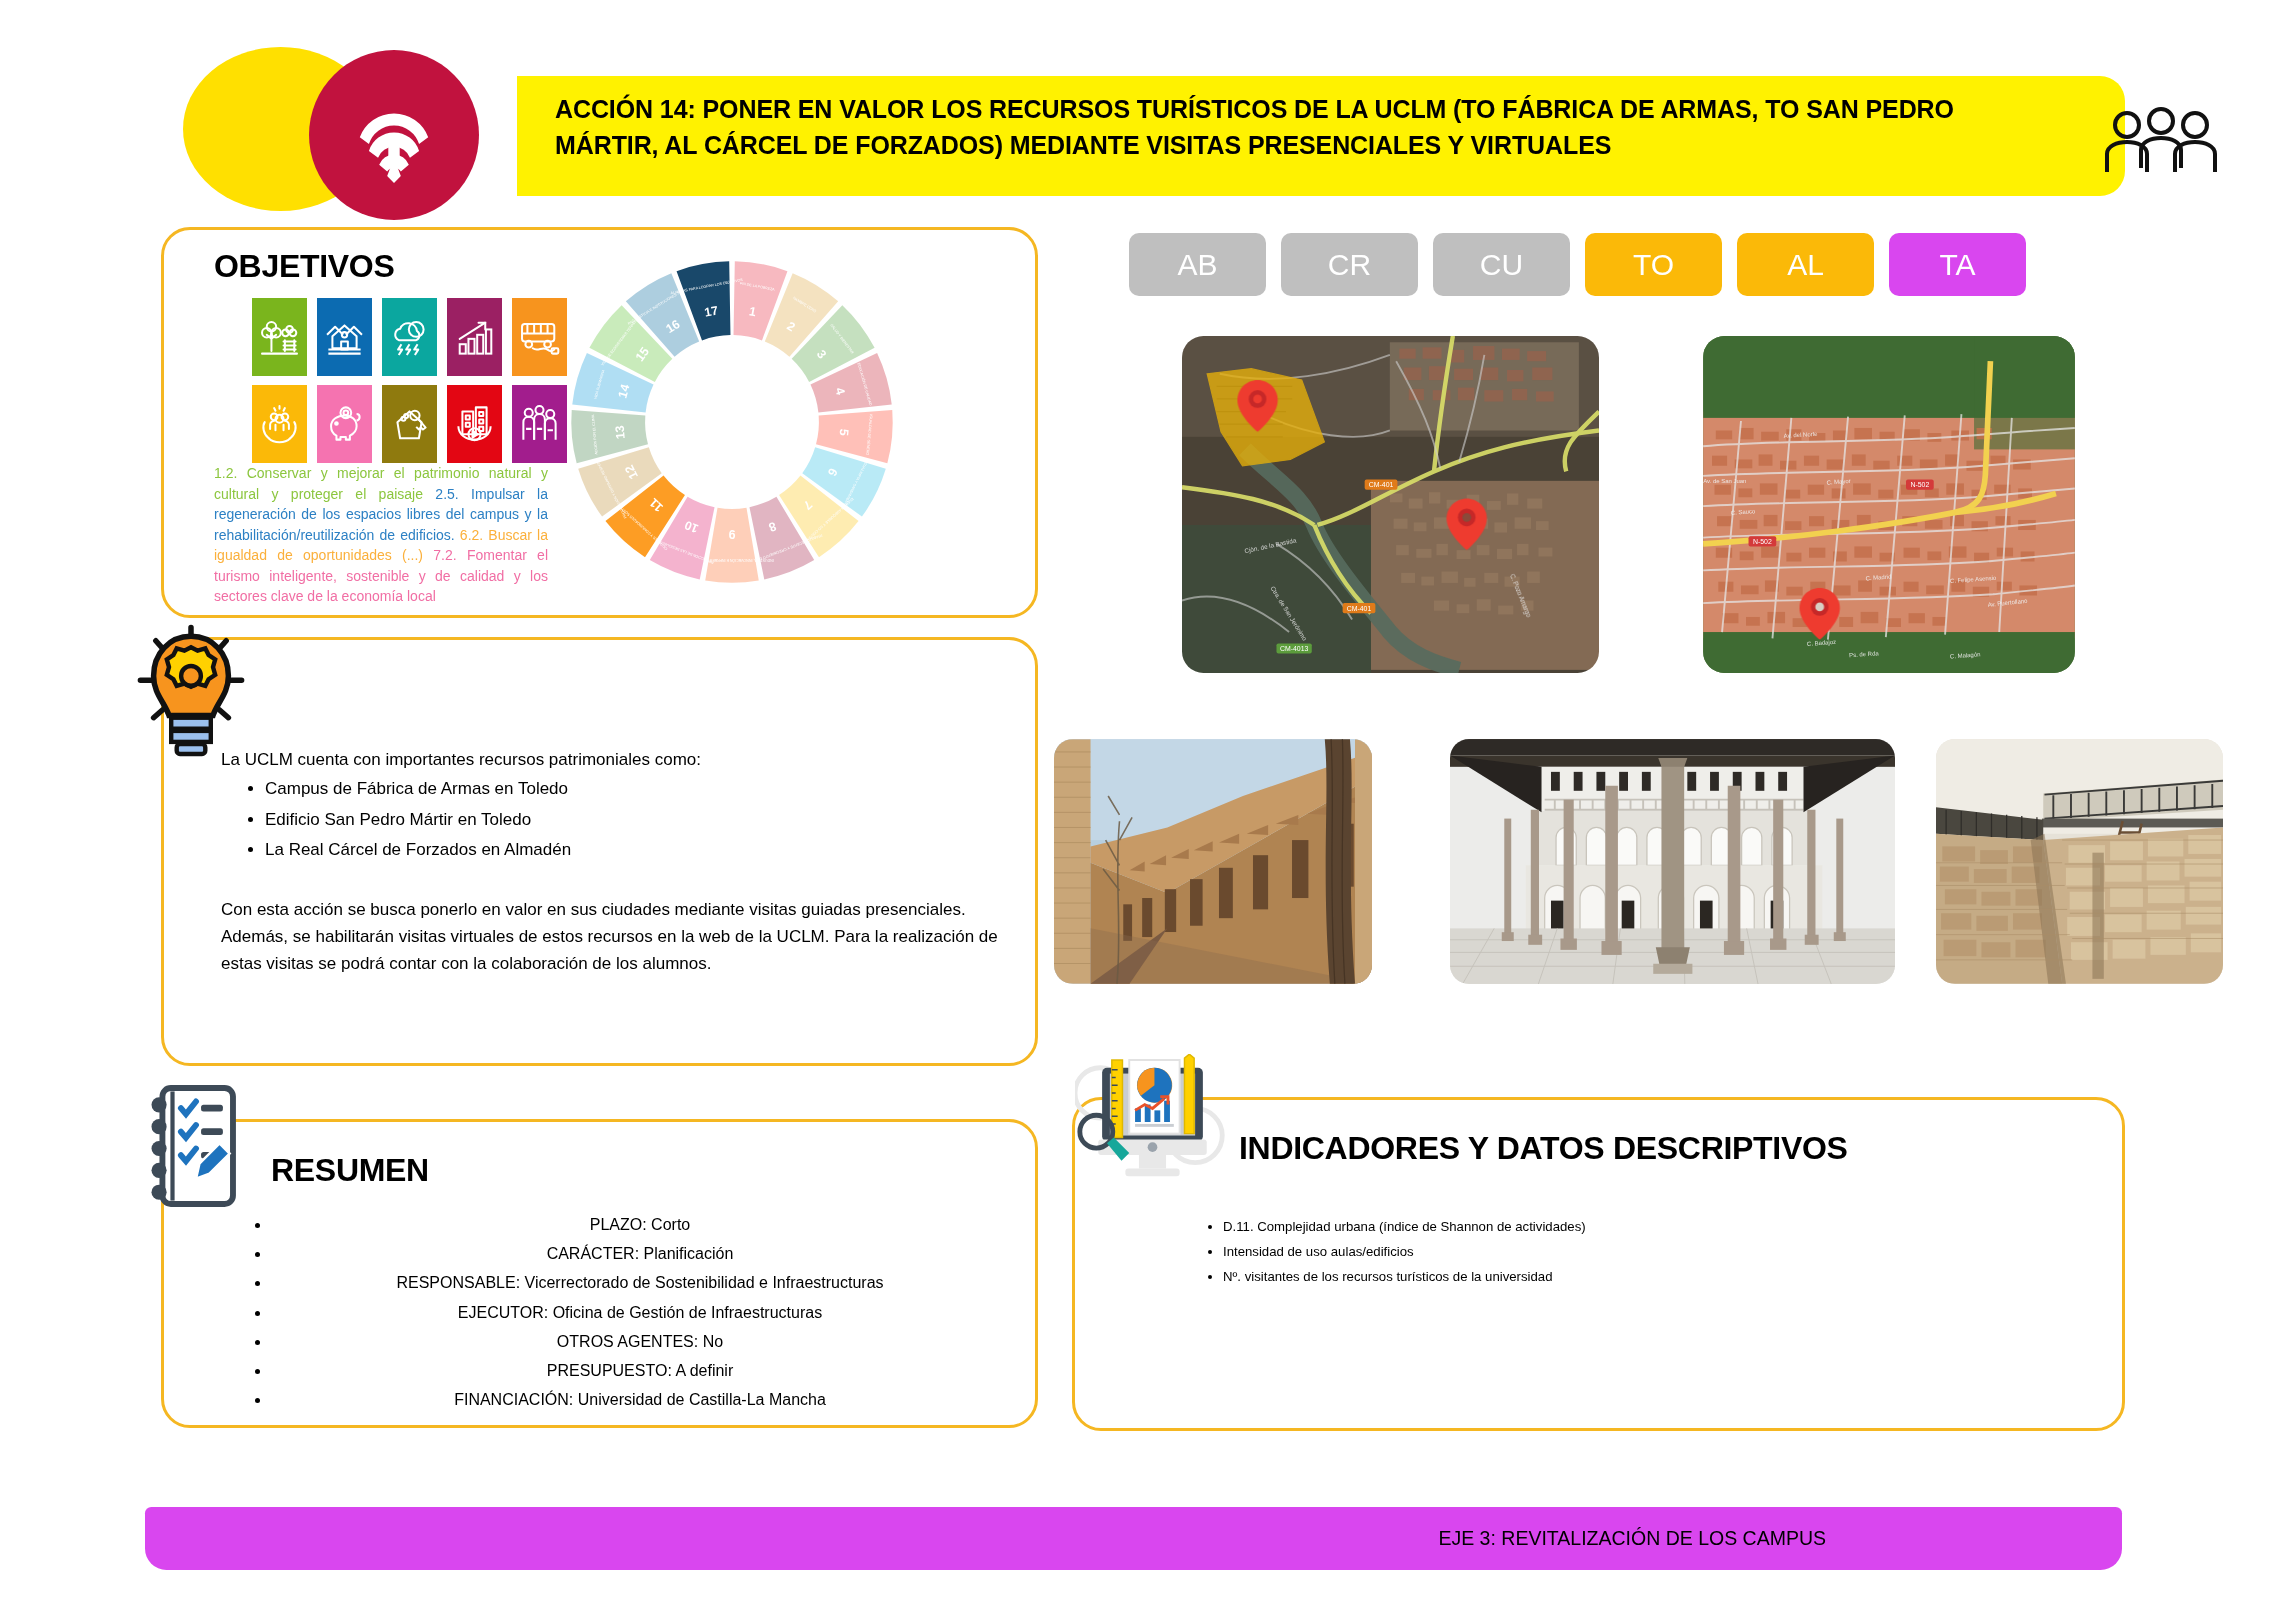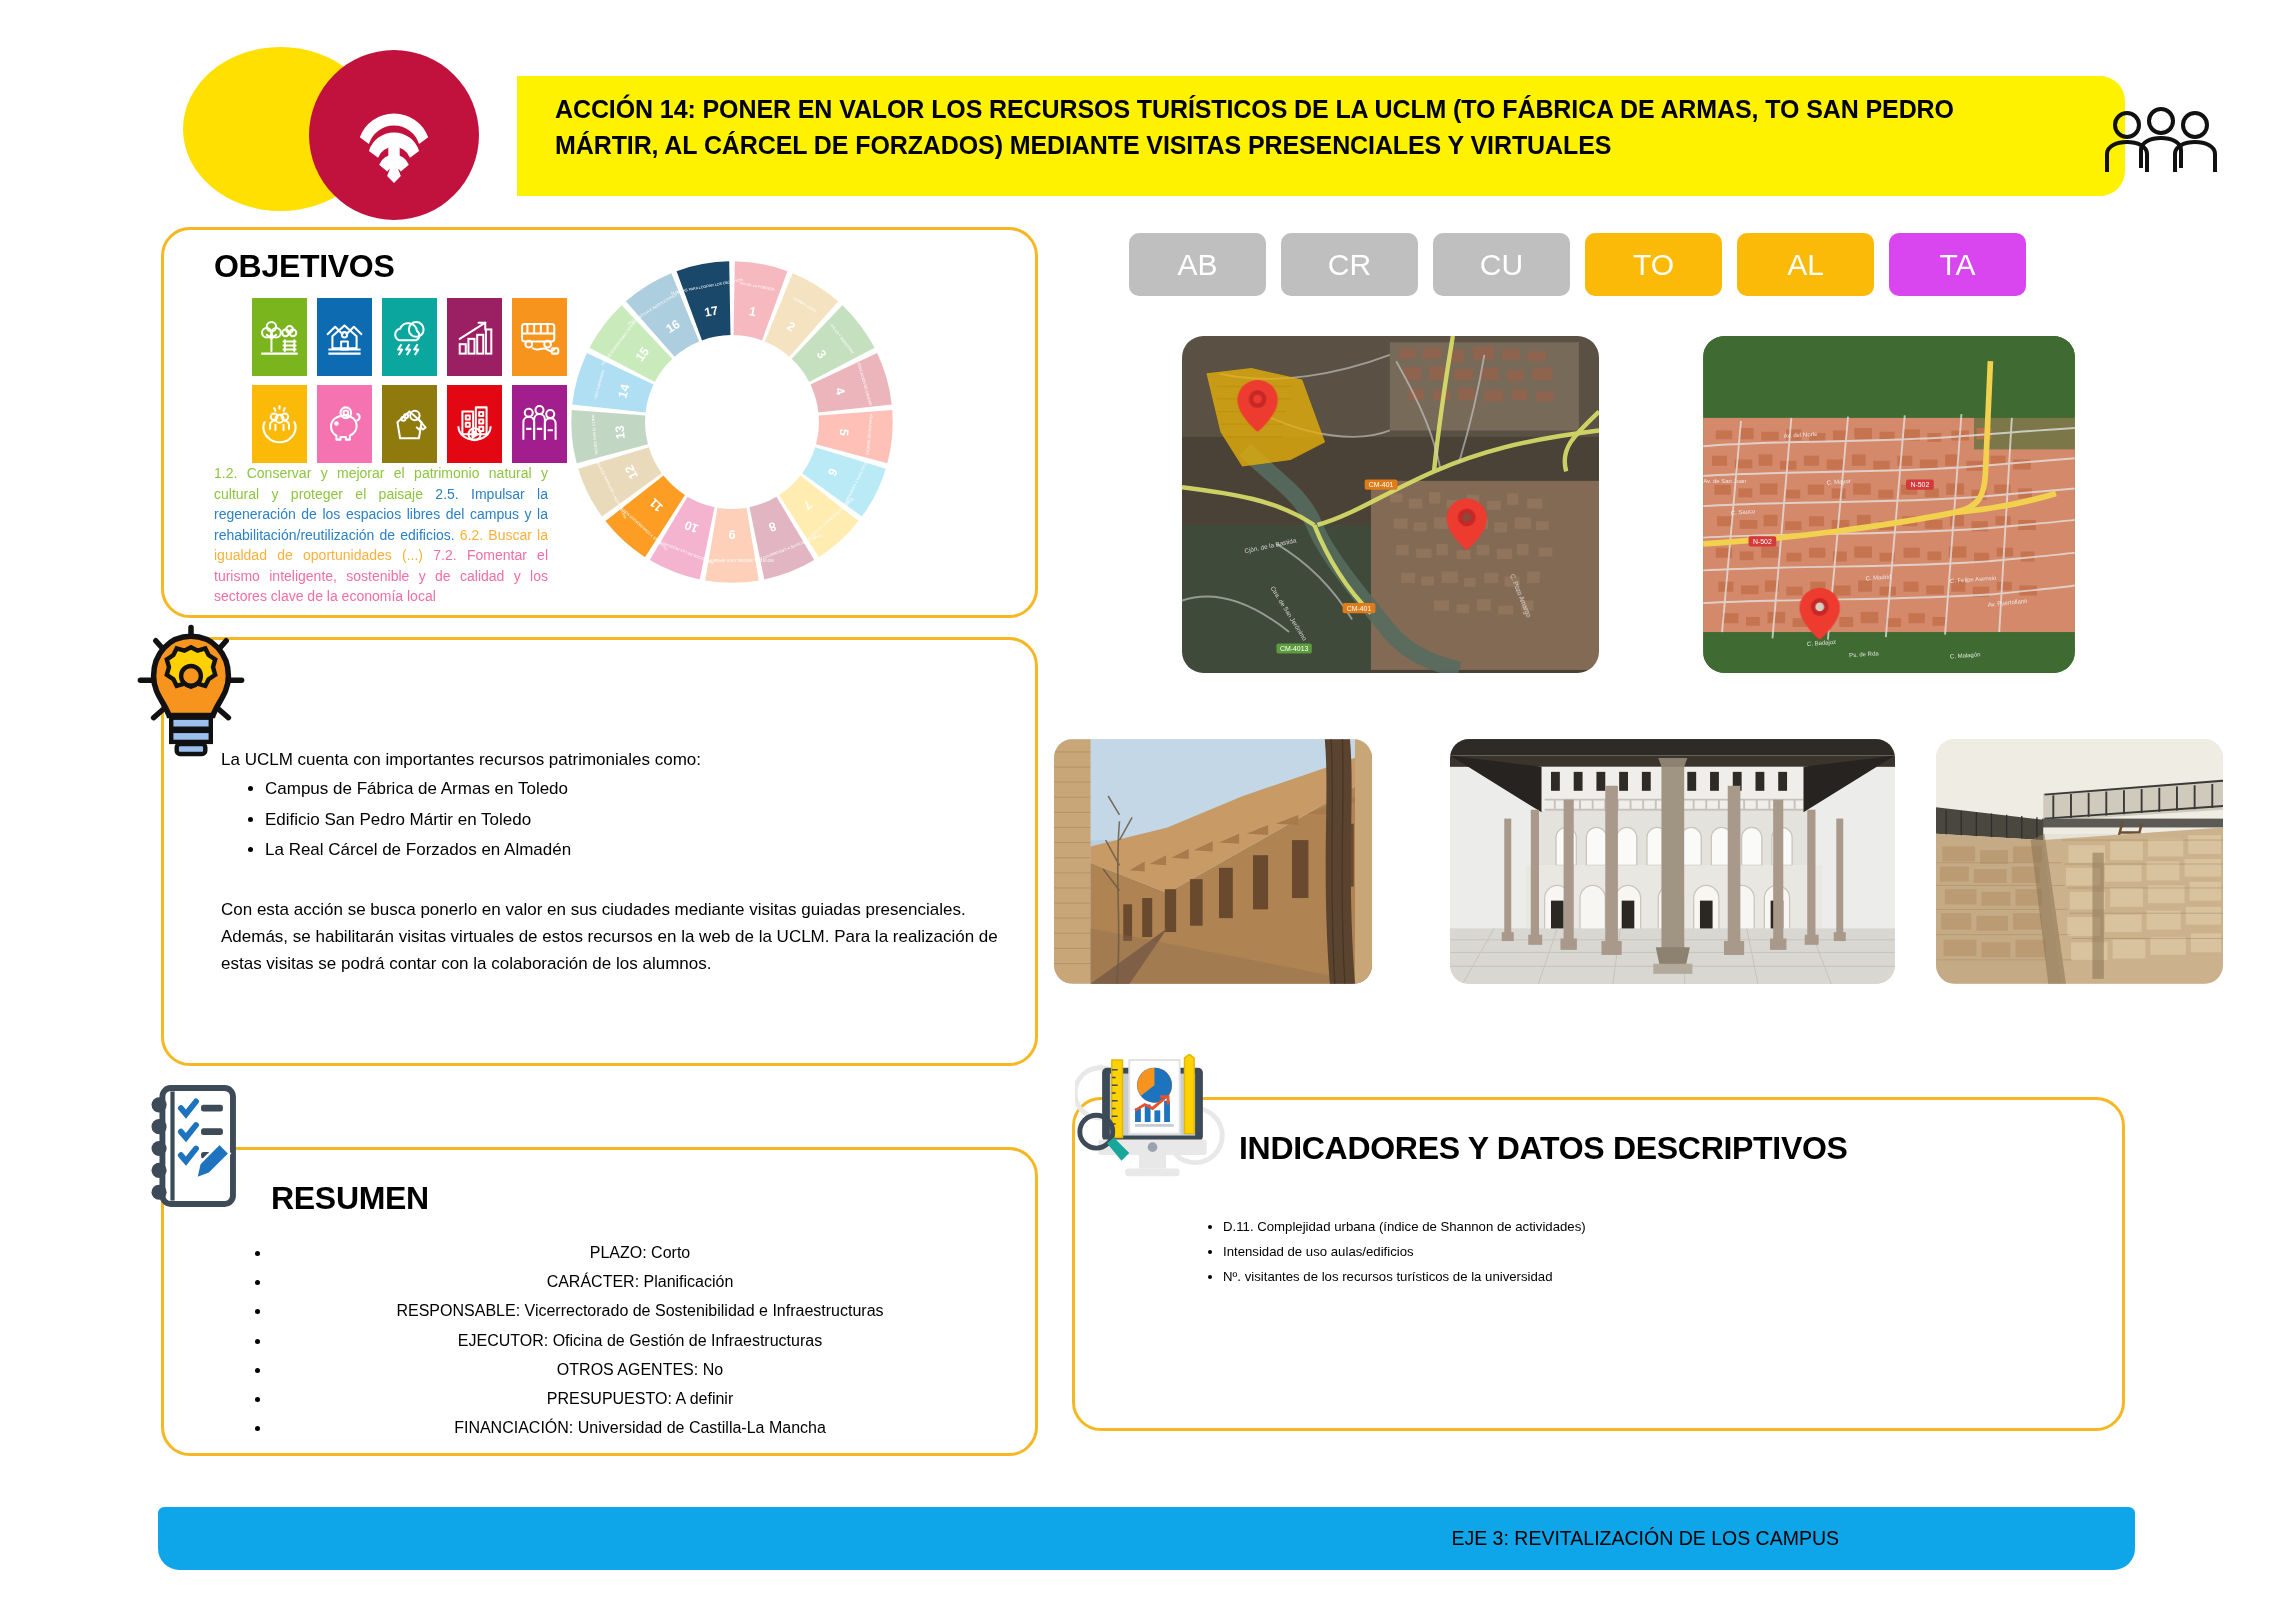--- a/index.html
+++ b/index.html
@@ -69,21 +69,21 @@
   .desc-title { position:absolute; left: 98px; top: 39px; font-size: 32px; }
   .bulb-icon { position:absolute; left: 136px; top: 621px; width: 110px; height: 145px; z-index: 9; }
   .desc-body { position:absolute; left: 57px; top: 107px; width: 782px;
                font-size: 17px; line-height:1.5;
                font-family:"Liberation Sans Narrow","Liberation Sans",sans-serif;}
   .desc-body ul { margin: 3.8px 0 0 44px; }
   .desc-body li { margin-bottom: 5px; }
   .desc-para { margin-top: 33px; line-height: 1.6; }
 
   
-  #p-resumen { left: 161px; top: 1119px; width: 877px; height: 309px; margin-top: 28px; }
+  #p-resumen { left: 161px; top: 1119px; width: 877px; height: 309px; }
   .res-title { position:absolute; left: 107px; top: 30px; font-size: 32px; }
   .note-icon { position:absolute; left: 146px; top: 1083px; width: 95px; height: 126px; z-index: 9;}
   .res-list { position:absolute; left: 69px; top: 95px; width: 776px;
               font-size: 16px; line-height: 1.0;
               font-family:"Liberation Sans Narrow","Liberation Sans",sans-serif; }
   .res-list li { margin-bottom: 13.2px; list-style: disc; }
   .res-list ul { margin-left: 38px; text-align: center; }
 
   
   #p-indic { left: 1072px; top: 1097px; width: 1053px; height: 334px; }
@@ -108,22 +108,22 @@
   .map { position:absolute; border-radius: 21.4px; overflow:hidden; }
   #map1 { left:1182px; top:336px; width: 417px; height: 337px; }
   #map2 { left:1703px; top:336px; width: 372px; height: 337px; }
   .photo { position:absolute; border-radius: 19px; overflow:hidden; }
   #ph1 { left:1054px; top:739px; width: 318px; height: 245px; }
   #ph2 { left:1450px; top:739px; width: 445px; height: 245px; }
   #ph3 { left:1936px; top:739px; width: 287px; height: 245px; }
 
   
   .footer {
-    position:absolute; left: 158px; top: 1507px; width: 1977px; height: 63px;
-    background: #0ea5e9; border-radius: 6.3px 6.3px 21.4px 21.4px;
+    position:absolute; left: 145px; top: 1507px; width: 1977px; height: 63px;
+    background: #d946ef; border-radius: 6.3px 6.3px 21.4px 21.4px;
     display:flex; align-items:center; justify-content:flex-end;
   }
   .footer-text {
     font-size: 19.5px; color:#000; padding-right: 296px;
     font-family:"Liberation Sans Narrow","Liberation Sans",sans-serif;
   }
 </style>
 </head>
 <body>
 

